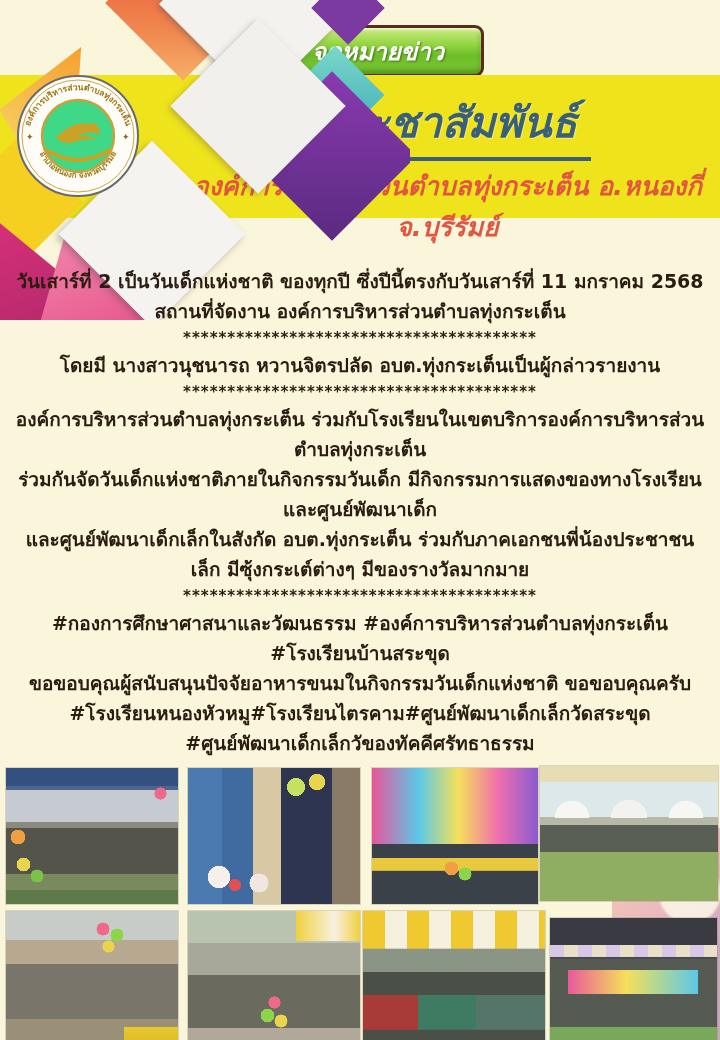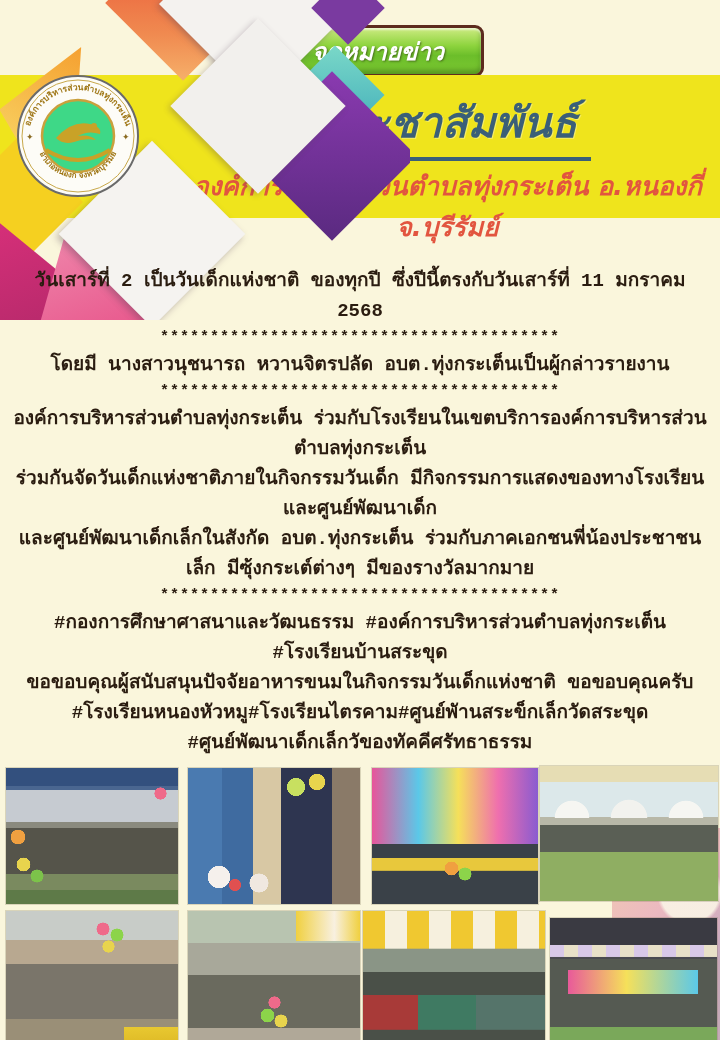--- a/index.html
+++ b/index.html
@@ -52,21 +52,21 @@
     background:linear-gradient(160deg,#d8307a,#b02868);clip-path:polygon(0 0,100% 100%,0 100%);}
   .d-pink{left:40px;top:238px;width:120px;height:85px;
     background:linear-gradient(160deg,#ef86ab,#e8578c);clip-path:polygon(20% 0,100% 100%,0 100%);}
   .d-white-right{left:196px;top:44px;width:124px;height:124px;transform:rotate(45deg);
     background:#f2f0ed;box-shadow:0 3px 6px rgba(80,60,80,.3);}
   .d-white-bot{left:86px;top:168px;width:132px;height:132px;transform:rotate(45deg);
     background:#f5f3f0;box-shadow:0 4px 7px rgba(80,60,80,.35);}
   .emblem{position:absolute;left:16px;top:74px;width:124px;height:124px;}
 
   
-  .article{position:relative;text-align:center;color:#2a1c10;font-family:Liberation Mono, monospace;}
+  .article{position:relative;text-align:center;color:#2a1c10;}
   .article .sec{margin:0;}
   .article .sec1{margin-top:48px;}
   .article .line{font-size:19px;line-height:30px;font-weight:600;padding:0 10px;}
   .separator{font-size:15px;font-weight:bold;letter-spacing:1px;line-height:24px;color:#2a1c10;}
 
   
   .photo-section{position:relative;height:300px;}
   .photo{position:absolute;box-shadow:0 0 0 1px rgba(120,110,80,.25);}
   .wc{position:absolute;
     background:
@@ -171,40 +171,41 @@
         <path d="M40 64 Q56 46 74 50 Q86 53 84 60 Q72 56 62 62 Q74 60 80 66 Q68 64 58 68 Q47 71 40 64 Z" fill="#c9a227"></path>
         <circle cx="78" cy="52" r="3" fill="#c9a227"></circle>
       </g>
       <path d="M30 76 Q62 96 94 76" stroke="#c9a227" stroke-width="4" fill="none"></path>
     </svg>
   </div>
 
   <div class="article">
     <div class="sec sec1">
       <div class="line">วันเสาร์ที่ 2 เป็นวันเด็กแห่งชาติ  ของทุกปี  ซึ่งปีนี้ตรงกับวันเสาร์ที่  11 มกราคม 2568</div>
+      <div class="line">สถานที่จัดงาน  องค์การบริหารส่วนตำบลทุ่งกระเต็น</div>
     </div>
     <div class="separator">****************************************</div>
 
     <div class="sec">
       <div class="line">โดยมี นางสาวนุชนารถ  หวานจิตรปลัด  อบต.ทุ่งกระเต็นเป็นผู้กล่าวรายงาน</div>
     </div>
     <div class="separator">****************************************</div>
 
     <div class="sec">
       <div class="line">องค์การบริหารส่วนตำบลทุ่งกระเต็น   ร่วมกับโรงเรียนในเขตบริการองค์การบริหารส่วนตำบลทุ่งกระเต็น</div>
       <div class="line">ร่วมกันจัดวันเด็กแห่งชาติภายในกิจกรรมวันเด็ก   มีกิจกรรมการแสดงของทางโรงเรียนและศูนย์พัฒนาเด็ก</div>
       <div class="line">และศูนย์พัฒนาเด็กเล็กในสังกัด  อบต.ทุ่งกระเต็น  ร่วมกับภาคเอกชนพี่น้องประชาชน</div>
       <div class="line">เล็ก มีซุ้งกระเต์ต่างๆ มีของรางวัลมากมาย</div>
     </div>
     <div class="separator">****************************************</div>
 
     <div class="sec">
       <div class="line">#กองการศึกษาศาสนาและวัฒนธรรม #องค์การบริหารส่วนตำบลทุ่งกระเต็น #โรงเรียนบ้านสระขุด</div>
       <div class="line">ขอขอบคุณผู้สนับสนุนปัจจัยอาหารขนมในกิจกรรมวันเด็กแห่งชาติ  ขอขอบคุณครับ</div>
-      <div class="line">#โรงเรียนหนองหัวหมู#โรงเรียนไตรคาม#ศูนย์พัานสระข็กเล็กวัดสระขุด</div>
+      <div class="line">#โรงเรียนหนองหัวหมู#โรงเรียนไตรคาม#ศูนย์พัฒนาเด็กเล็กวัดสระขุด</div>
       <div class="line">#ศูนย์พัฒนาเด็กเล็กวัของทัคคีศรัทธาธรรม</div>
     </div>
   </div>
 
   <div class="photo-section">
     <div class="wc wc-corner"></div>
     <div class="photo p1" title="Officials standing in line under a blue canopy, one speaking into a microphone, balloons and gift baskets nearby"></div>
     <div class="photo p2" title="Woman in yellow shirt speaking into microphone beside man in blue jacket, plush toys and gift baskets in front"></div>
     <div class="photo p3" title="Group posing on stage in front of colorful Children's Day (วันเด็กแห่งชาติ) backdrop with balloons"></div>
     <div class="photo p4" title="Large group lined up outdoors under white canopy tents on green mat"></div>

